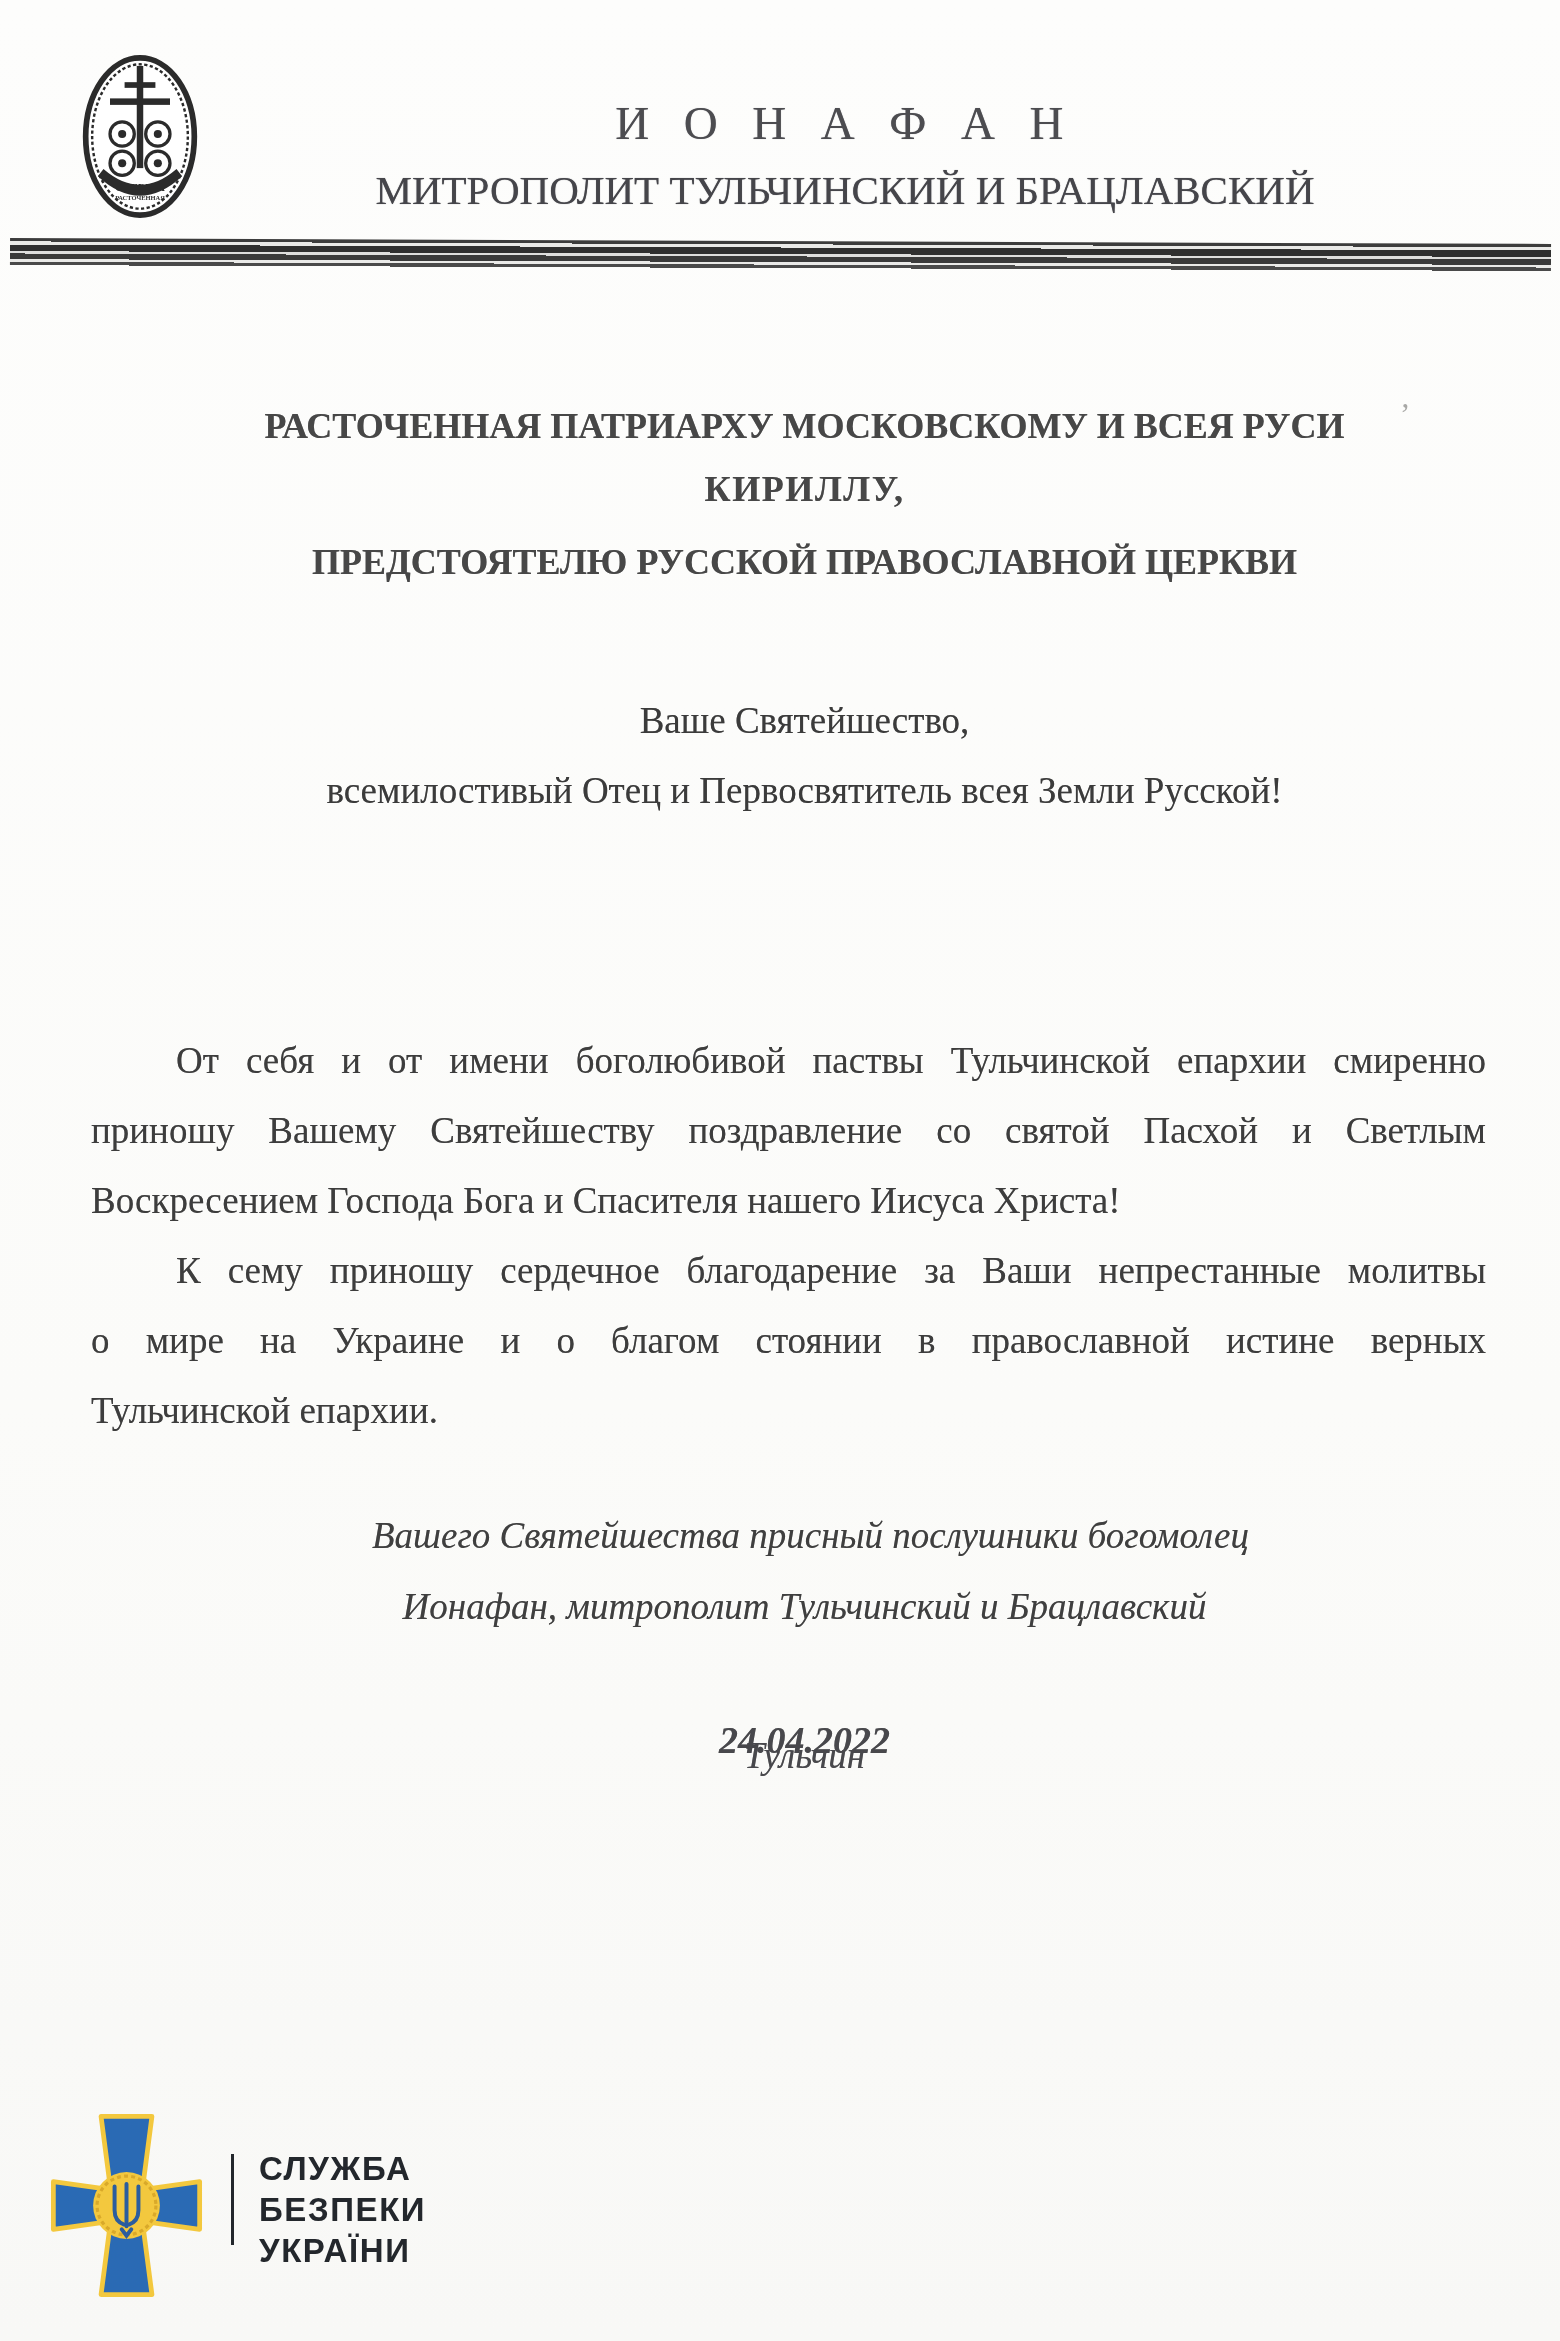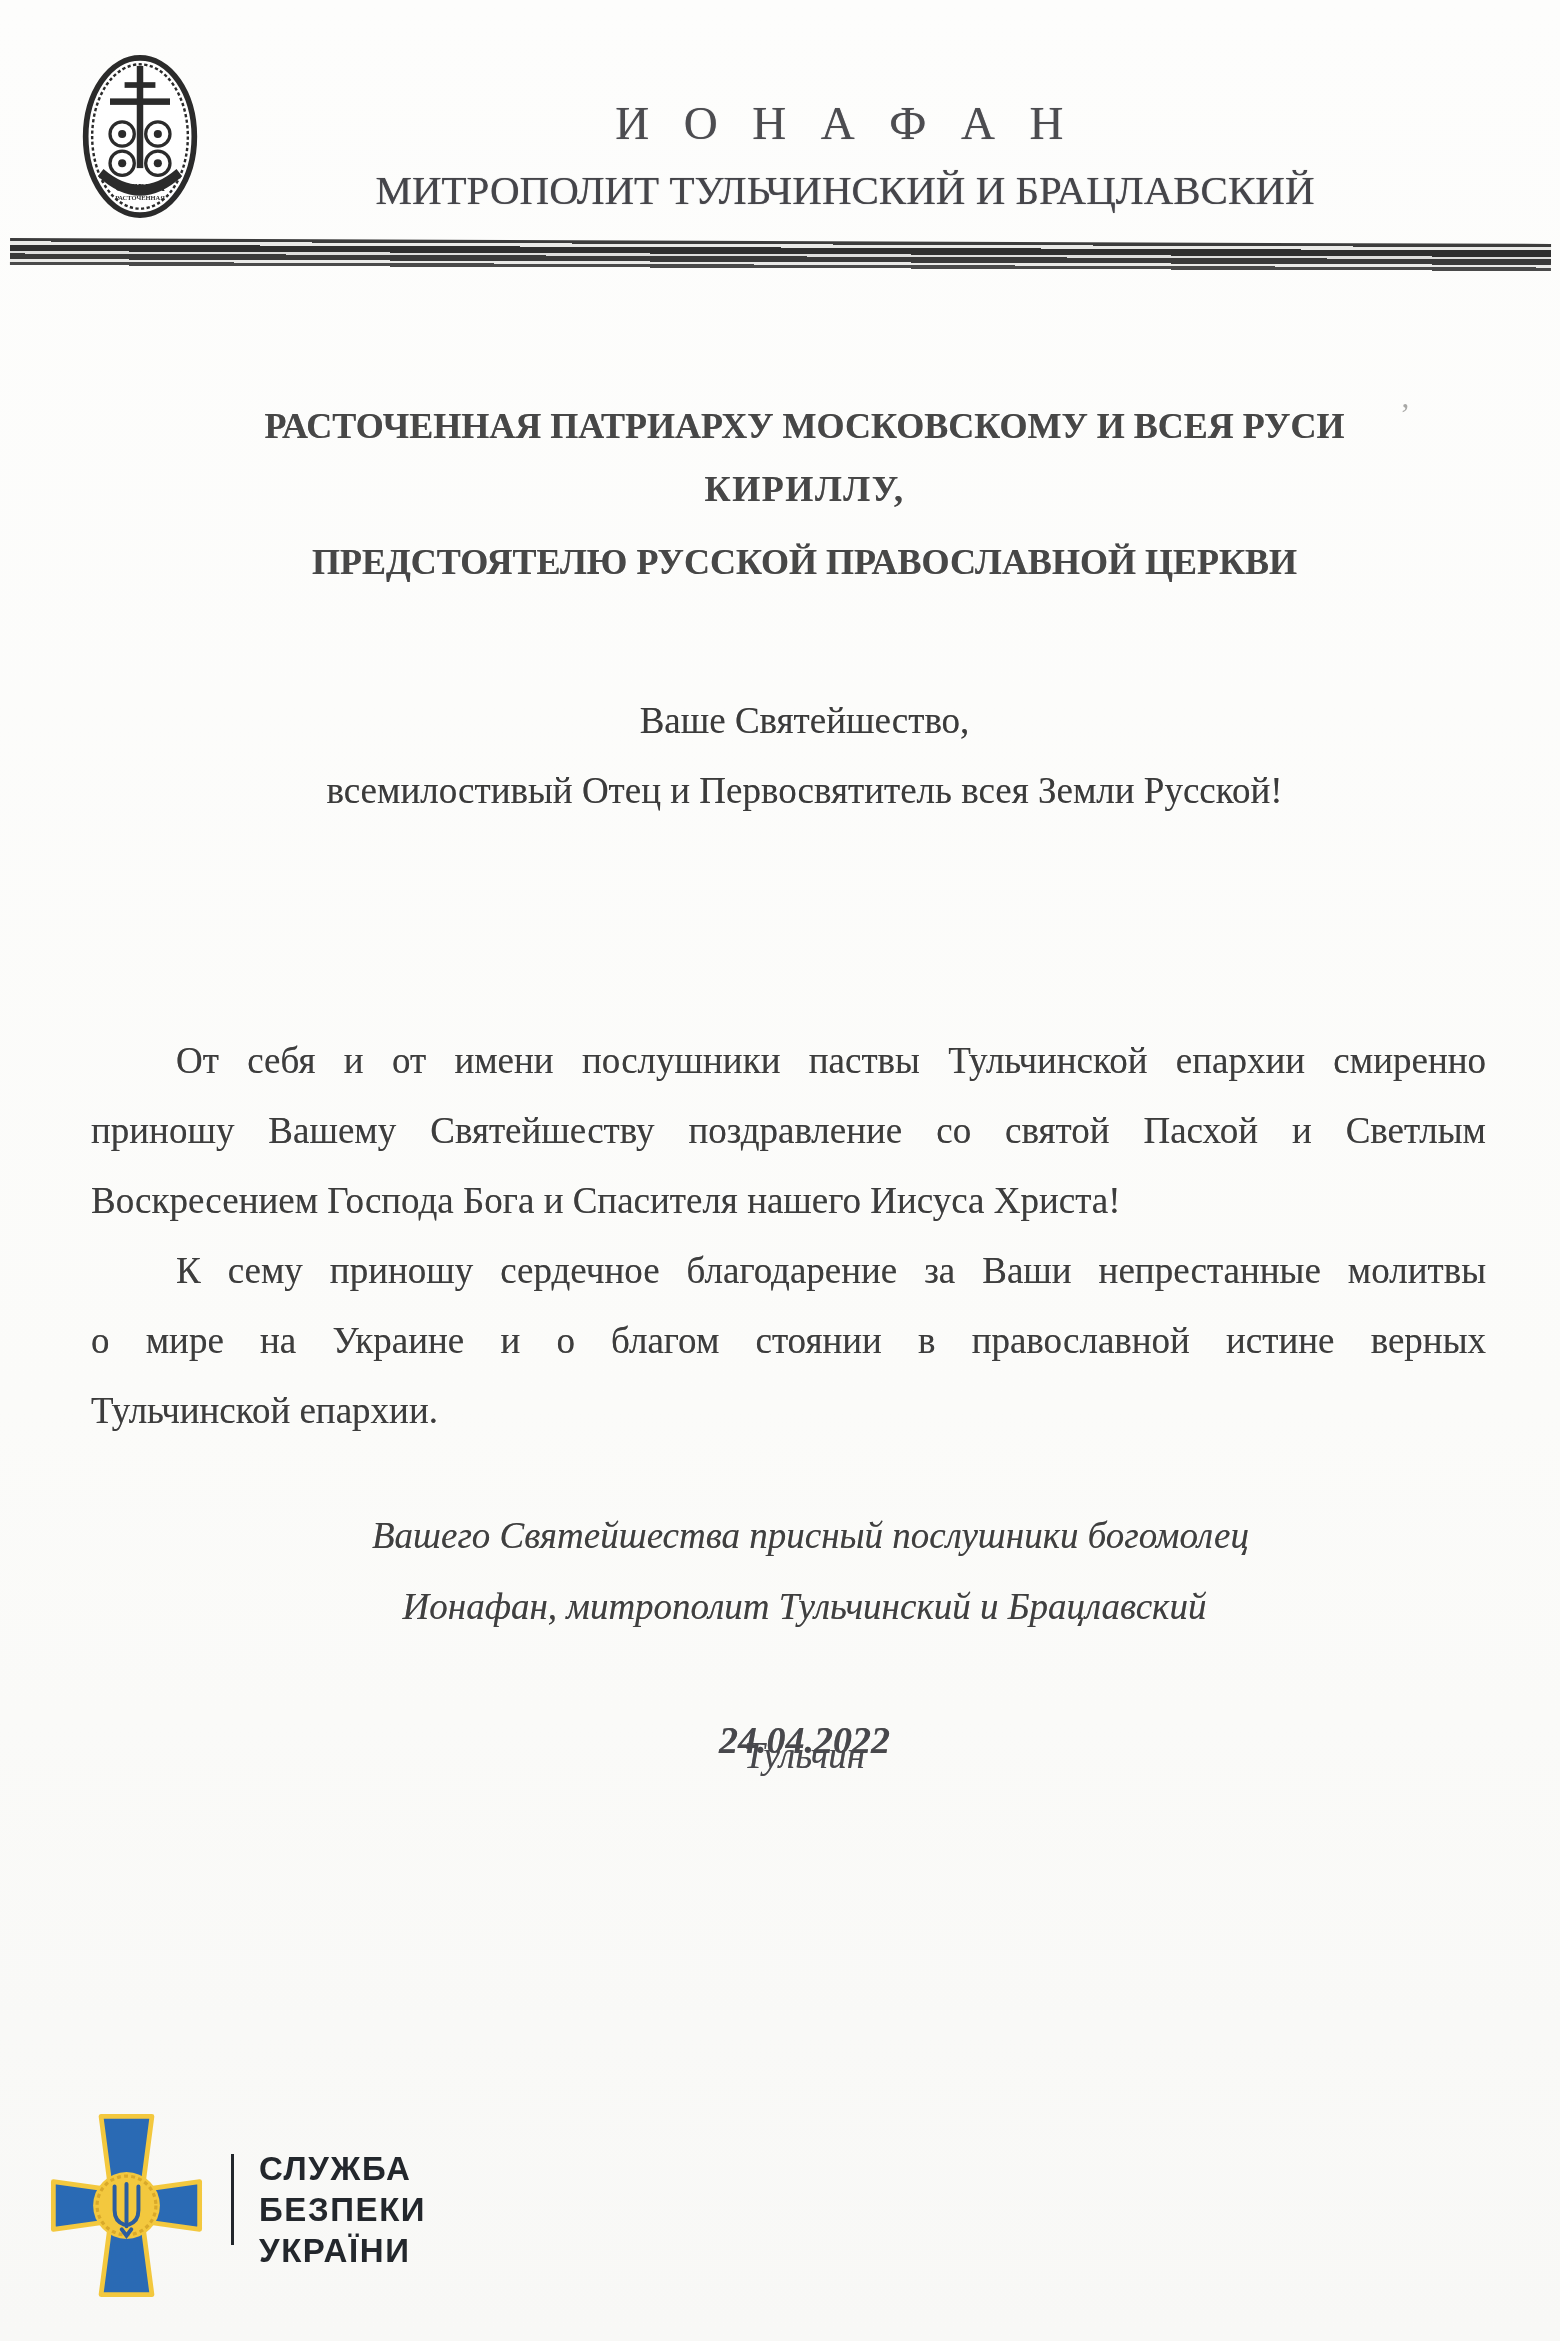--- a/index.html
+++ b/index.html
@@ -102,21 +102,21 @@
 
   <div class="txt rec1">РАСТОЧЕННАЯ ПАТРИАРХУ МОСКОВСКОМУ И ВСЕЯ РУСИ</div>
   <div class="txt rec2">КИРИЛЛУ,</div>
   <div class="txt rec3">ПРЕДСТОЯТЕЛЮ РУССКОЙ ПРАВОСЛАВНОЙ ЦЕРКВИ</div>
 
   <div class="txt sal1">Ваше Святейшество,</div>
   <div class="txt sal2">всемилостивый Отец и Первосвятитель всея Земли Русской!</div>
 
 
   <div class="body-block">
-    <div class="bline jfull indent">От себя и от имени послушники паствы Тульчинской епархии смиренно</div>
+    <div class="bline jfull indent">От себя и от имени боголюбивой паствы Тульчинской епархии смиренно</div>
     <div class="bline jfull">приношу Вашему Святейшеству поздравление со святой Пасхой и Светлым</div>
     <div class="bline">Воскресением Господа Бога и Спасителя нашего Иисуса Христа!</div>
     <div class="pgap"></div>
     <div class="bline jfull indent">К сему приношу сердечное благодарение за Ваши непрестанные молитвы</div>
     <div class="bline jfull">о мире на Украине и о благом стоянии в православной истине верных</div>
     <div class="bline">Тульчинской епархии.</div>
   </div>
 
   <div class="txt sig1">Вашего Святейшества присный послушники богомолец</div>
   <div class="txt sig2">Ионафан, митрополит Тульчинский и Брацлавский</div>

